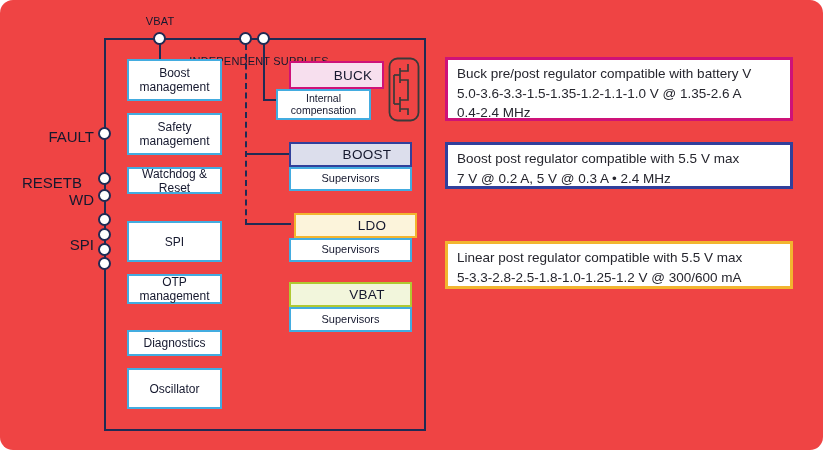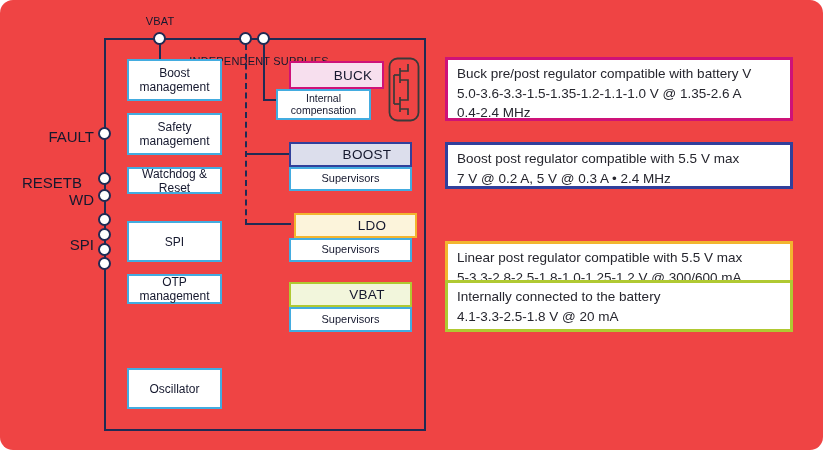--- a/index.html
+++ b/index.html
@@ -80,20 +80,21 @@
   <div class="abs pinlabel" style="left:40px;top:128px;width:54px;">FAULT</div>
   <div class="abs pinlabel" style="left:18px;top:174px;width:64px;">RESETB</div>
   <div class="abs pinlabel" style="left:50px;top:191px;width:44px;">WD</div>
   <div class="abs pinlabel" style="left:50px;top:236px;width:44px;">SPI</div>
 
   <div class="abs block" style="left:127px;top:59px;width:95px;height:42px;">Boost management</div>
   <div class="abs block" style="left:127px;top:113px;width:95px;height:42px;">Safety management</div>
   <div class="abs block" style="left:127px;top:167px;width:95px;height:27px;">Watchdog &amp; Reset</div>
   <div class="abs block" style="left:127px;top:221px;width:95px;height:41px;">SPI</div>
   <div class="abs block" style="left:127px;top:274px;width:95px;height:30px;">OTP management</div>
+  <div class="abs block" style="left:127px;top:330px;width:95px;height:26px;">Diagnostics</div>
   <div class="abs block" style="left:127px;top:368px;width:95px;height:41px;">Oscillator</div>
 
   <div class="abs reghdr hdr-buck" style="left:289px;top:61px;width:95px;height:28px;">BUCK</div>
   <div class="abs regsub" style="left:276px;top:89px;width:95px;height:31px;padding:1px 1px;">Internal compensation</div>
 
   <svg class="abs" style="left:388px;top:57px;" width="32" height="65" viewBox="0 0 32 65">
     <rect x="1.5" y="1.5" width="29" height="62" rx="8" fill="none" stroke="#3a3a3a" stroke-width="1.8"></rect>
     <g fill="none" stroke="#3a3a3a" stroke-width="1.7">
       <path d="M6,18 V47"></path>
       <path d="M6,18 H12"></path>
@@ -125,18 +126,14 @@
   <div class="abs desc desc-boost" style="left:445px;top:142px;width:348px;height:47px;">
     <div>Boost post regulator compatible with 5.5 V max</div>
     <div>7 V @ 0.2 A, 5 V @ 0.3 A • 2.4 MHz</div>
   </div>
 
   <div class="abs desc desc-ldo" style="left:445px;top:213px;width:348px;height:48px;margin-top:28px;">
     <div>Linear post regulator compatible with 5.5 V max</div>
     <div>5-3.3-2.8-2.5-1.8-1.0-1.25-1.2 V @ 300/600 mA</div>
   </div>
 
-  <div class="abs desc desc-vref" style="left:445px;top:280px;width:348px;height:52px;">
-    <div>Internally connected to the battery</div>
-    <div>4.1-3.3-2.5-1.8 V @ 20 mA</div>
-  </div>
 
 </div>
 
 </body></html>

